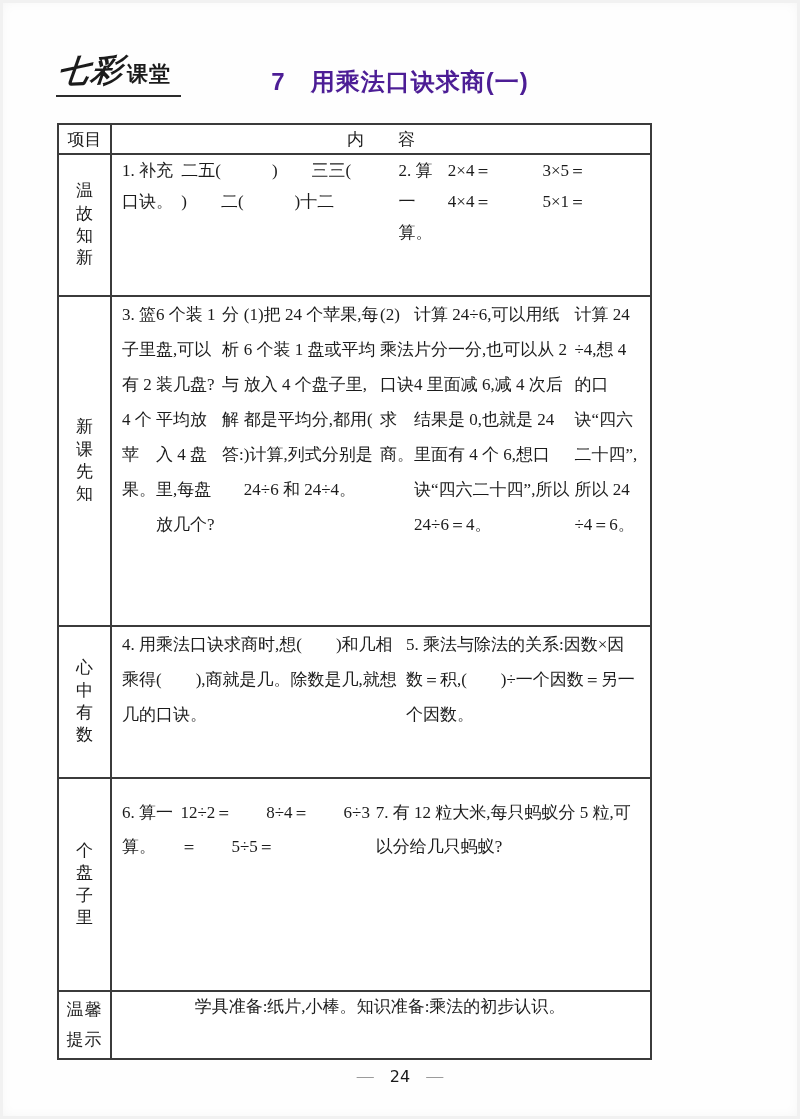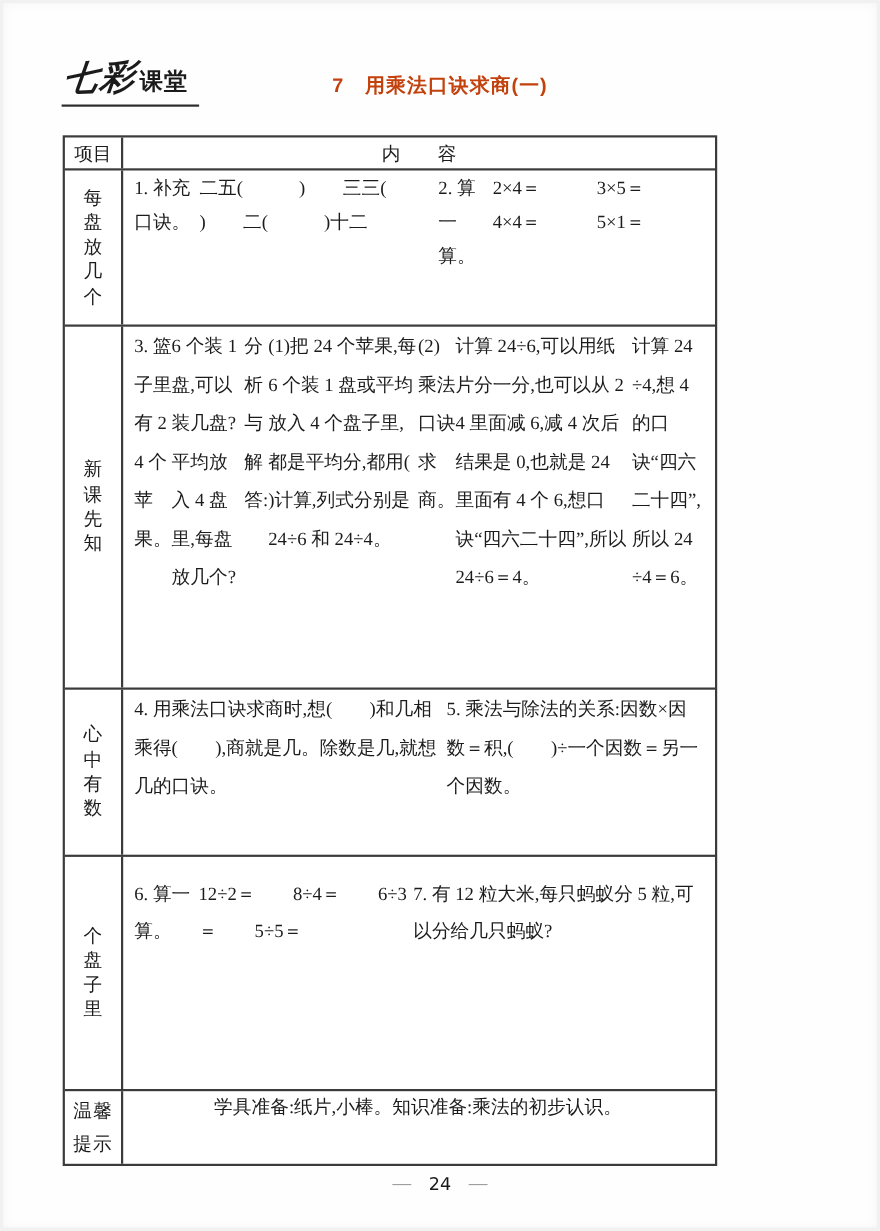--- a/index.html
+++ b/index.html
@@ -35,22 +35,22 @@
     font-family: "Liberation Sans", "DejaVu Sans", sans-serif;
     letter-spacing: 1px;
     margin-top: 32px;
   }
 
   
   .title {
     position: absolute; top: 66px; left: 0; width: 100%;
     text-align: center;
     font-family: "Liberation Sans", "DejaVu Sans", sans-serif;
-    font-weight: 700; font-size: 18px; letter-spacing: 1px;
-    color: #c2410c;
+    font-weight: 700; font-size: 24px; letter-spacing: 1px;
+    color: #4c1d95;
   }
 
   
   .wtable {
     position: absolute; left: 57px; top: 123px; width: 595px;
     border: 2px solid #3b3b3b; background: #fff;
   }
   .thead { display: flex; height: 28px; font-size: 17px; }
   .th-label {
     width: 53px; border-right: 2px solid #3b3b3b;
@@ -105,21 +105,21 @@
   <div class="title">7　用乘法口诀求商(一)</div>
 
   <div class="wtable">
     <div class="thead">
       <div class="th-label">项目</div>
       <div class="th-content">内　　容</div>
     </div>
     <div>
         <div class="trow row-0">
           <div class="tlabel">
-            <div class="tlabel-text">每盘放几个</div>
+            <div class="tlabel-text">温故知新</div>
           </div>
           <div class="tcontent">
             <div class="cline">1. 补充口诀。</div>
             <div class="cline">二五(　　　)　　三三(　　　)　　二(　　　)十二</div>
             <div class="cline">2. 算一算。</div>
             <div class="cline">2×4＝　　　3×5＝　　　4×4＝　　　5×1＝</div>
           </div>
         </div>
         <div class="trow row-1">
           <div class="tlabel">

